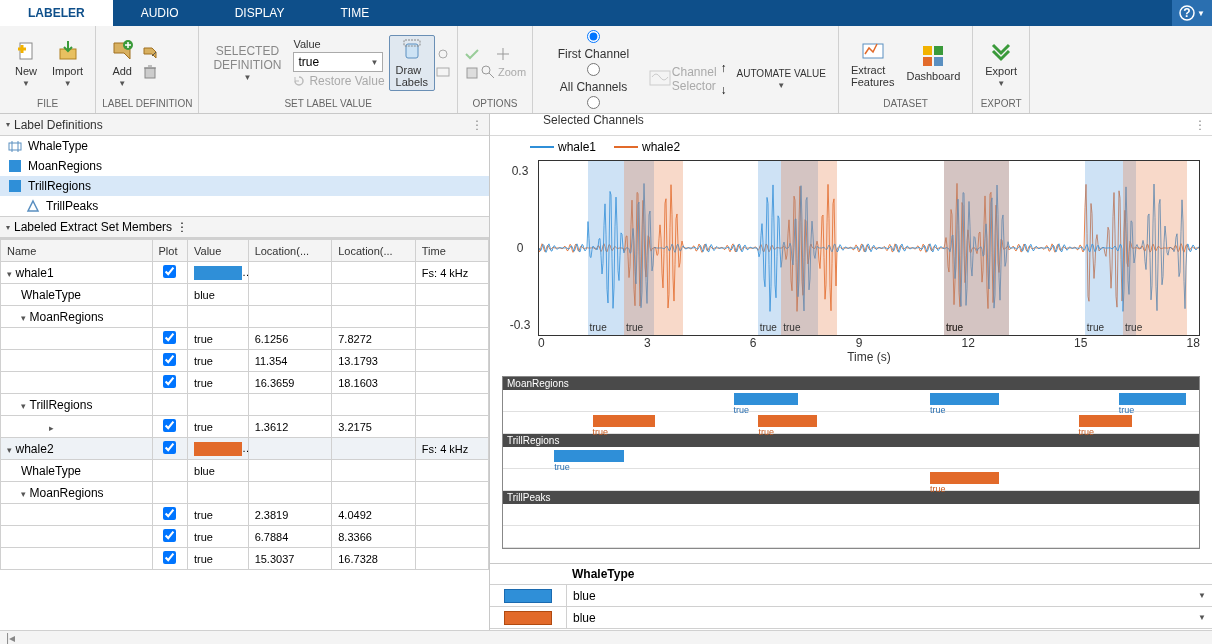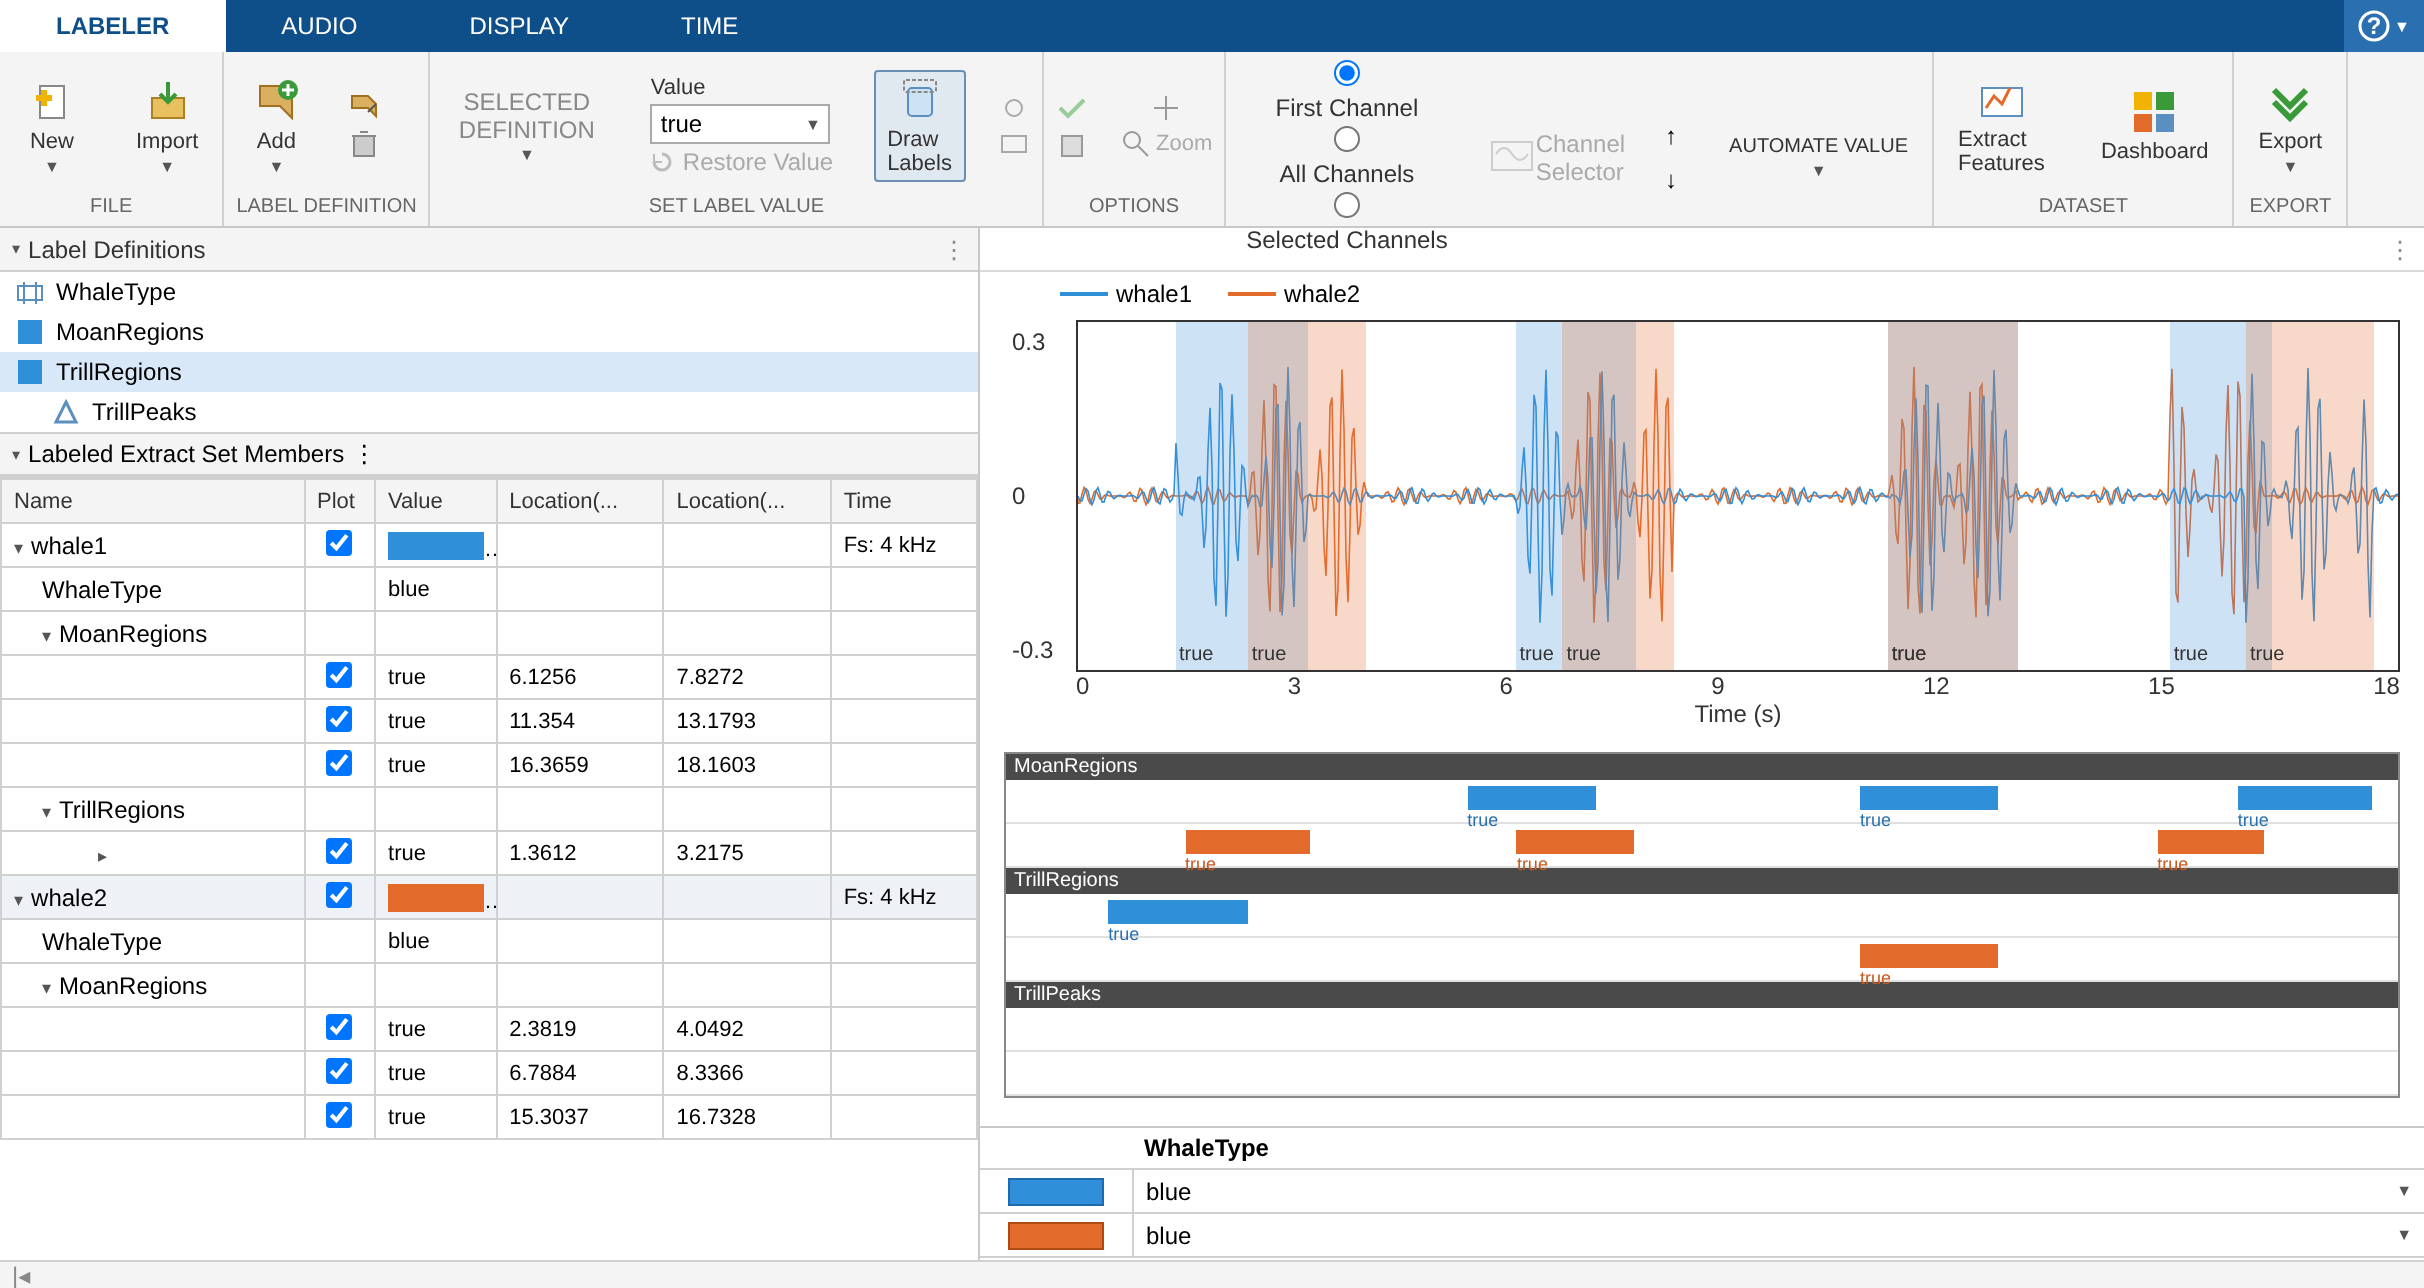--- a/index.html
+++ b/index.html
@@ -4,21 +4,21 @@
 <style>
 *{box-sizing:border-box;margin:0;padding:0;font-family:"Segoe UI",Arial,sans-serif;font-size:12px;}
 body{width:1212px;height:644px;background:#fff;overflow:hidden;display:flex;flex-direction:column;}
 .tabbar{height:26px;background:#0e4f8a;display:flex;align-items:stretch;color:#fff;}
 .tab{padding:0 28px;display:flex;align-items:center;font-size:12px;cursor:pointer;}
 .tab.active{background:#fff;color:#0e4f8a;font-weight:600;}
 .tabbar-spacer{flex:1;}
 .help-btn{width:40px;display:flex;align-items:center;justify-content:center;background:#2a6fb0;}
 .ribbon{height:88px;background:#f4f4f4;border-bottom:1px solid #c8c8c8;display:flex;align-items:stretch;}
 .rgroup{display:flex;flex-direction:column;border-right:1px solid #d0d0d0;padding:2px 6px;}
-.rgroup-body{flex:1;display:flex;align-items:center;gap:16px;}
+.rgroup-body{flex:1;display:flex;align-items:center;gap:0;}
 .rgroup-label{text-align:center;font-size:10px;color:#666;padding-bottom:2px;}
 .rbtn{display:flex;flex-direction:column;align-items:center;justify-content:center;gap:2px;padding:2px 6px;min-width:40px;cursor:pointer;border-radius:2px;}
 .rbtn.selected{background:#e0e8f0;border:1px solid #6a8fb5;}
 .rbtn .ric{width:24px;height:24px;}
 .rbtn .rtxt{font-size:11px;color:#333;white-space:nowrap;}
 .smallcol{display:flex;flex-direction:column;gap:2px;align-items:center;}
 .smallic{width:16px;height:16px;cursor:pointer;}
 .sel-def{display:flex;flex-direction:column;align-items:center;justify-content:center;color:#888;font-size:10px;line-height:1.2;padding:0 8px;}
 .valgroup{display:flex;flex-direction:column;gap:2px;padding:2px 4px;}
 .valgroup label{font-size:11px;color:#333;}
@@ -46,21 +46,21 @@
 .swatch{display:inline-block;width:48px;height:14px;vertical-align:middle;}
 .rowsel{background:#eef2f6;}
 .exp::before{content:"▾";font-size:9px;margin-right:4px;color:#555;}
 .col::before{content:"▸";font-size:9px;margin-right:4px;color:#555;}
 .rightpanel{flex:1;display:flex;flex-direction:column;position:relative;}
 .right-toolbar{height:22px;border-bottom:1px solid #d8d8d8;display:flex;align-items:center;padding:0 6px;}
 .legend{display:flex;gap:18px;padding:4px 0 2px 40px;font-size:12px;}
 .legend span{display:flex;align-items:center;gap:4px;}
 .legline{display:inline-block;width:24px;height:2px;}
 .plotarea{height:200px;position:relative;margin:4px 12px 0 12px;}
-.yaxis{position:absolute;left:0;top:0;bottom:24px;width:36px;display:flex;flex-direction:column;justify-content:space-between;align-items:flex-start;font-size:11px;color:#333;padding:4px 4px;}
+.yaxis{position:absolute;left:0;top:0;bottom:24px;width:36px;display:flex;flex-direction:column;justify-content:space-between;align-items:center;font-size:11px;color:#333;padding:4px 4px;}
 .xaxis{position:absolute;left:36px;right:0;bottom:0;height:24px;}
 .xticks{display:flex;justify-content:space-between;font-size:11px;color:#333;}
 .xlabel{text-align:center;font-size:12px;color:#333;}
 .plotbox{position:absolute;left:36px;right:0;top:0;bottom:24px;border:1px solid #333;}
 .plotbox svg{width:100%;height:100%;display:block;}
 .region{position:absolute;top:0;bottom:0;}
 .region.blue{background:rgba(80,150,220,0.28);}
 .region.orange{background:rgba(230,120,60,0.28);}
 .region-label{position:absolute;bottom:2px;left:2px;font-size:10px;color:#333;}
 .trackpanel{margin:16px 12px 0 12px;border:1px solid #888;background:#fff;}

